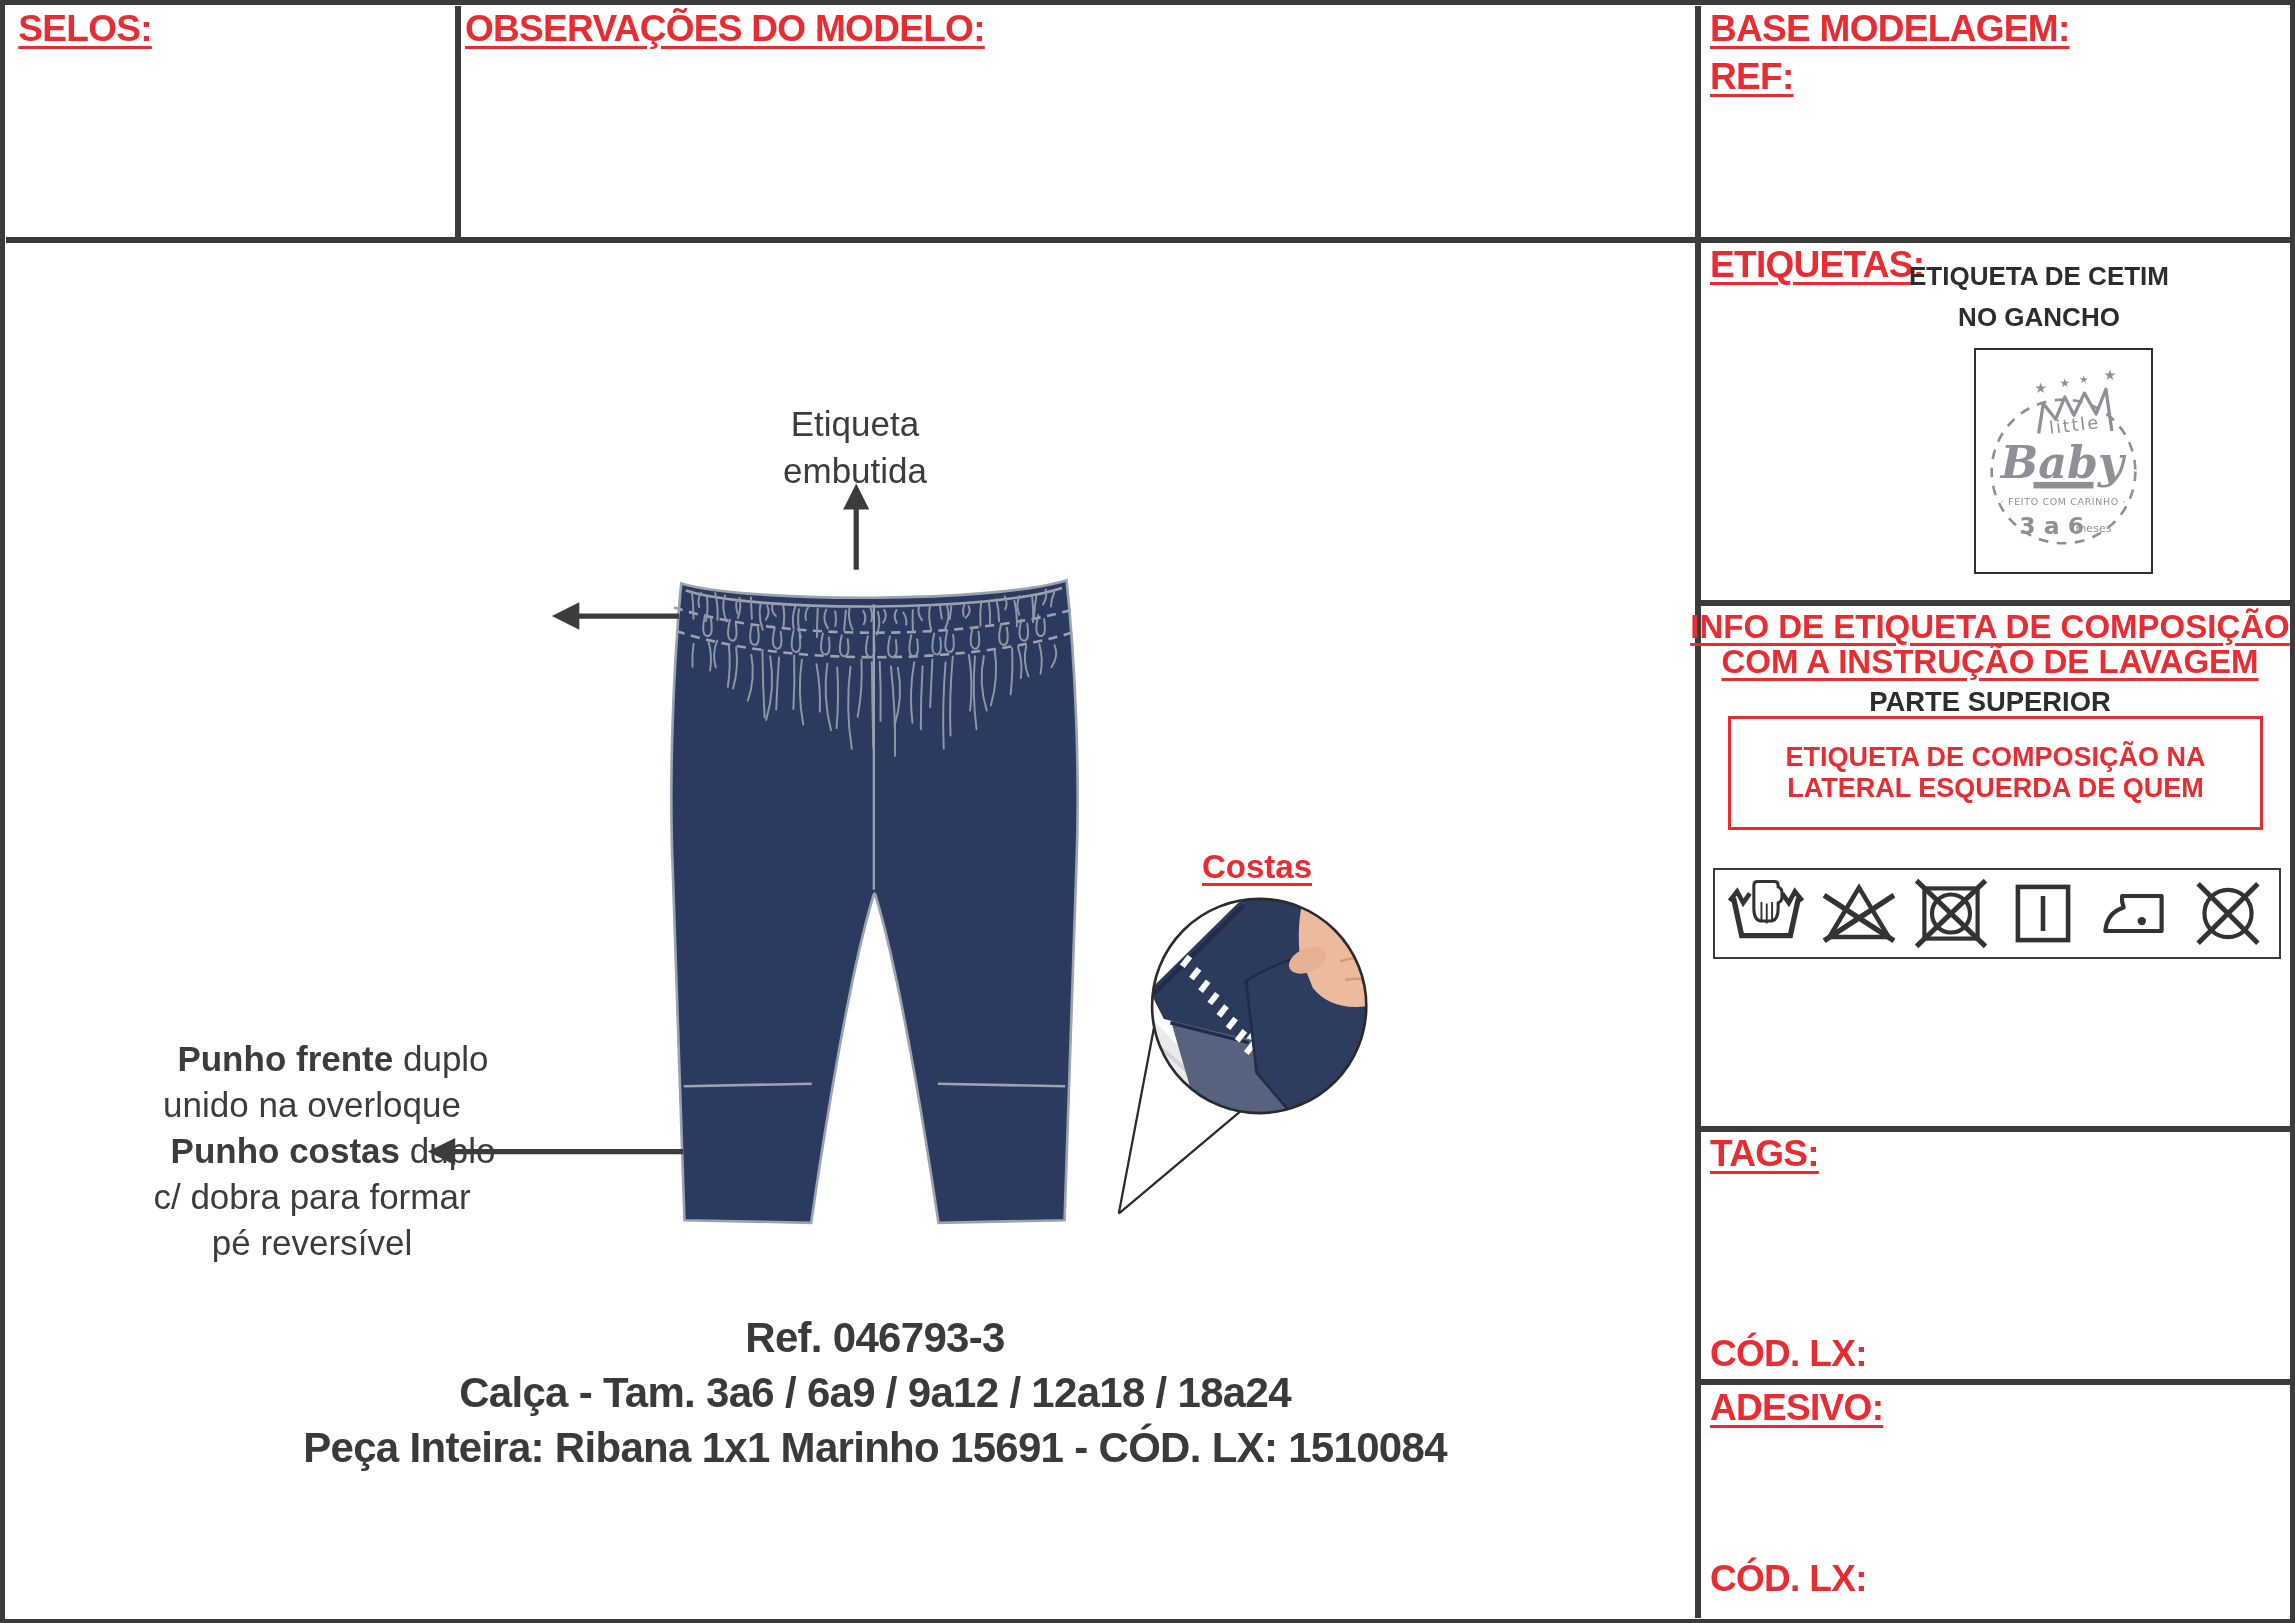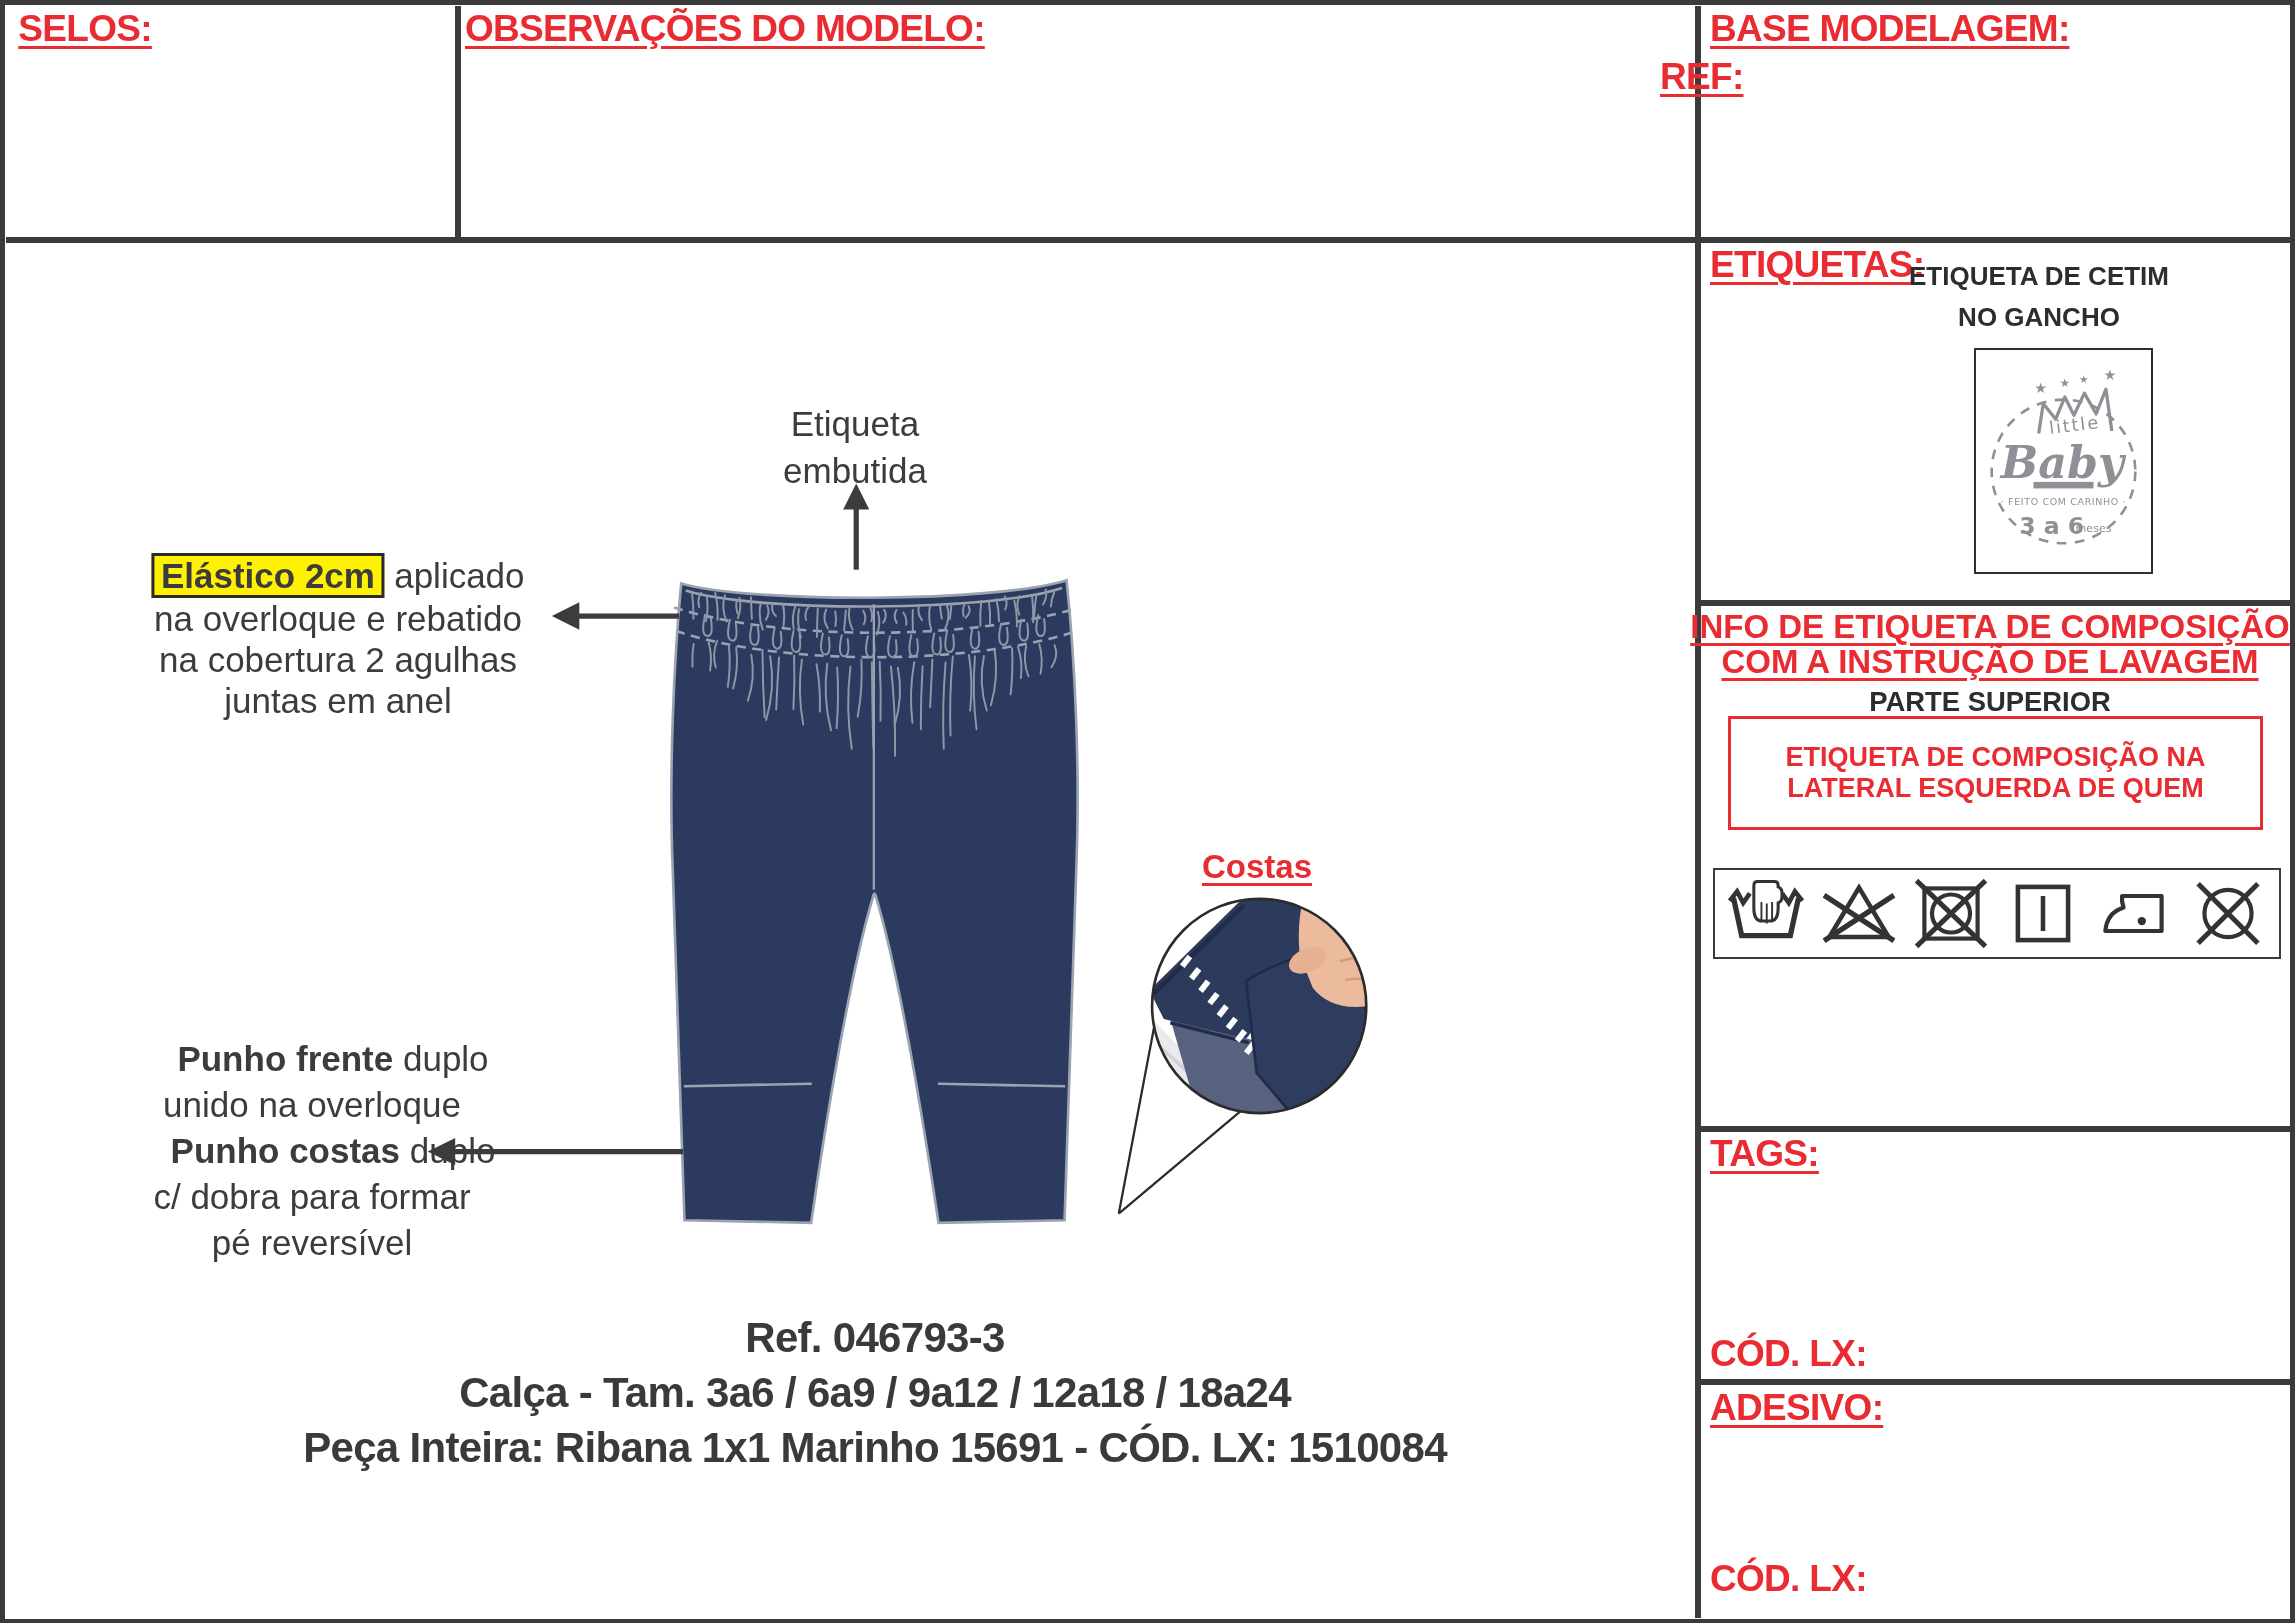--- a/index.html
+++ b/index.html
@@ -221,21 +221,21 @@
   <div class="vline" style="left:455px;top:5.9px;width:5.9px;height:231px"></div>
   <div class="vline" style="left:1695px;top:5.9px;width:5.9px;height:1612px"></div>
   <div class="hline" style="left:5.9px;top:237px;width:2284px;height:5.9px"></div>
   <div class="hline" style="left:1701px;top:600px;width:589px;height:5.9px"></div>
   <div class="hline" style="left:1701px;top:1126px;width:589px;height:5.9px"></div>
   <div class="hline" style="left:1701px;top:1379px;width:589px;height:5.9px"></div>
 
   <div class="red-h" style="left:18.3px;top:7.8px">SELOS:</div>
   <div class="red-h" style="left:465px;top:7.8px">OBSERVAÇÕES DO MODELO:</div>
   <div class="red-h" style="left:1710px;top:7.8px">BASE MODELAGEM:</div>
-  <div class="red-h" style="left:1660px;top:56px">REF:</div>
+  <div class="red-h" style="left:1710px;top:56px">REF:</div>
   <div class="red-h" style="left:1710px;top:244px">ETIQUETAS:</div>
   <div class="red-h" style="left:1710px;top:1133px">TAGS:</div>
   <div class="red-h nou" style="left:1710px;top:1333px">CÓD. LX:</div>
   <div class="red-h" style="left:1710px;top:1387px">ADESIVO:</div>
   <div class="red-h nou" style="left:1710px;top:1558px">CÓD. LX:</div>
 
   <div class="cc blackhead" style="left:2039px;top:261px">ETIQUETA DE CETIM</div>
   <div class="cc blackhead" style="left:2039px;top:302px">NO GANCHO</div>
 
   <div id="logobox">
@@ -295,26 +295,20 @@
       <circle class="st" stroke-width="5.5" cx="50" cy="50" r="31"></circle>
       <path class="st" stroke-width="6.5" d="M13 13 L87 87 M87 13 L13 87"></path>
     </svg>
   </div>
 
   <div class="note" style="left:855px;top:400px;line-height:47px">
     <div>Etiqueta</div>
     <div>embutida</div>
   </div>
 
-  <div class="note" style="left:338px;top:553px">
-    <div><span class="hl">Elástico 2cm</span><span> aplicado</span></div>
-    <div>na overloque e rebatido</div>
-    <div>na cobertura 2 agulhas</div>
-    <div>juntas em anel</div>
-  </div>
 
   <div class="note" style="left:312px;top:1036px;line-height:46px">
     <div><span class="b">Punho frente</span><span> duplo</span></div>
     <div>unido na overloque</div>
     <div><span class="b">Punho costas</span><span> duplo</span></div>
     <div>c/ dobra para formar</div>
     <div>pé reversível</div>
   </div>
 
   <div class="costas" style="left:1257px;top:848px">Costas</div>

